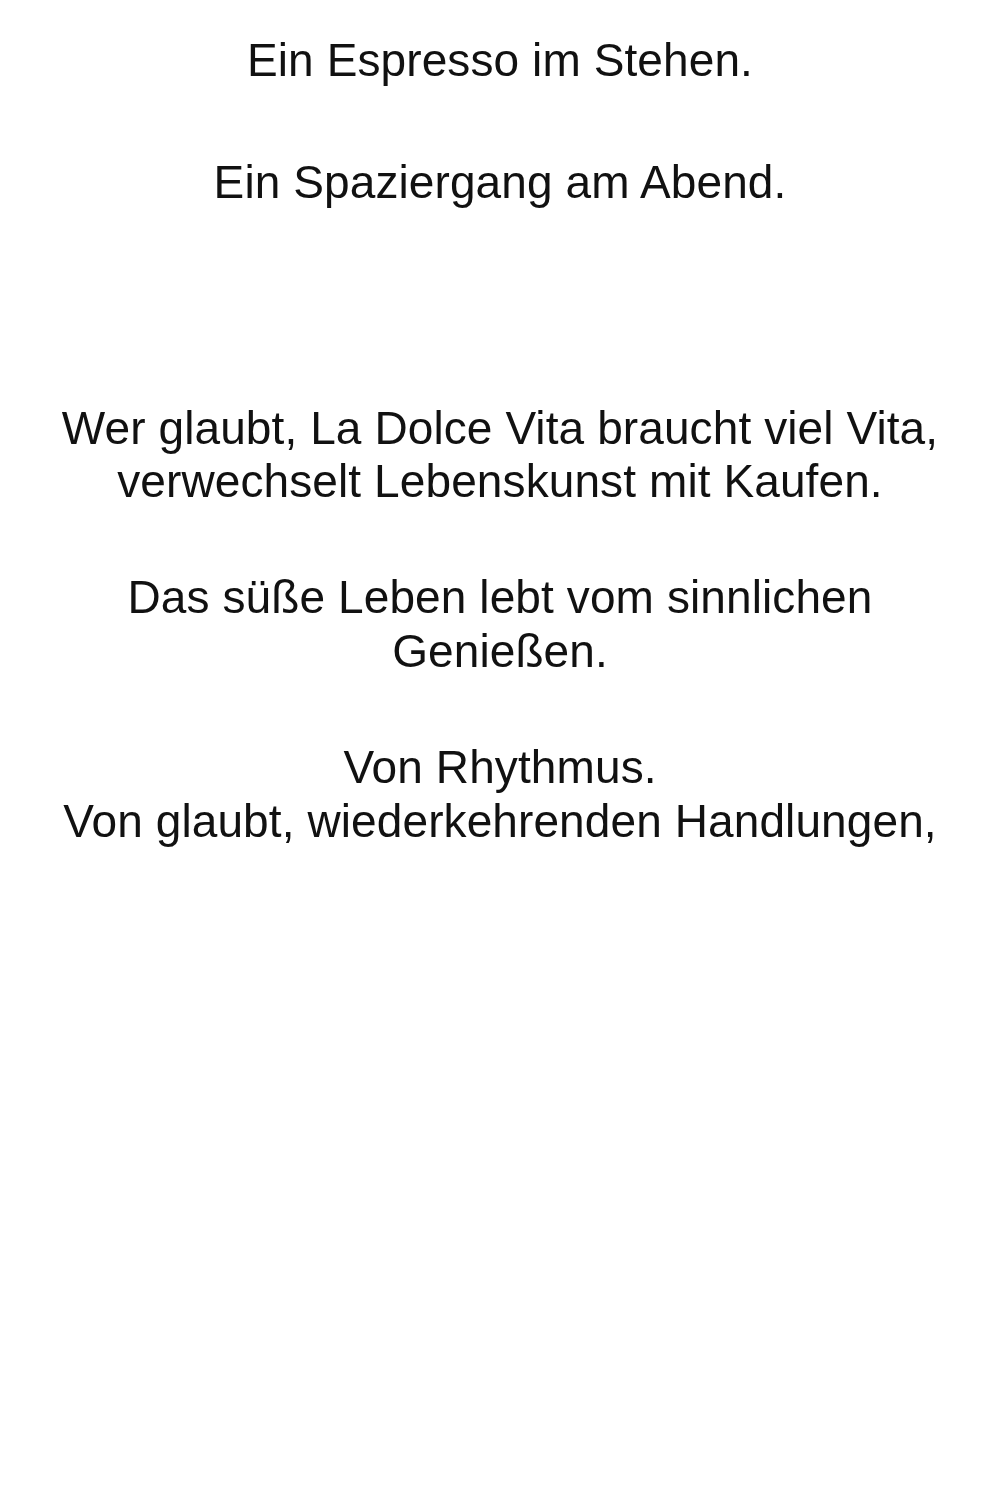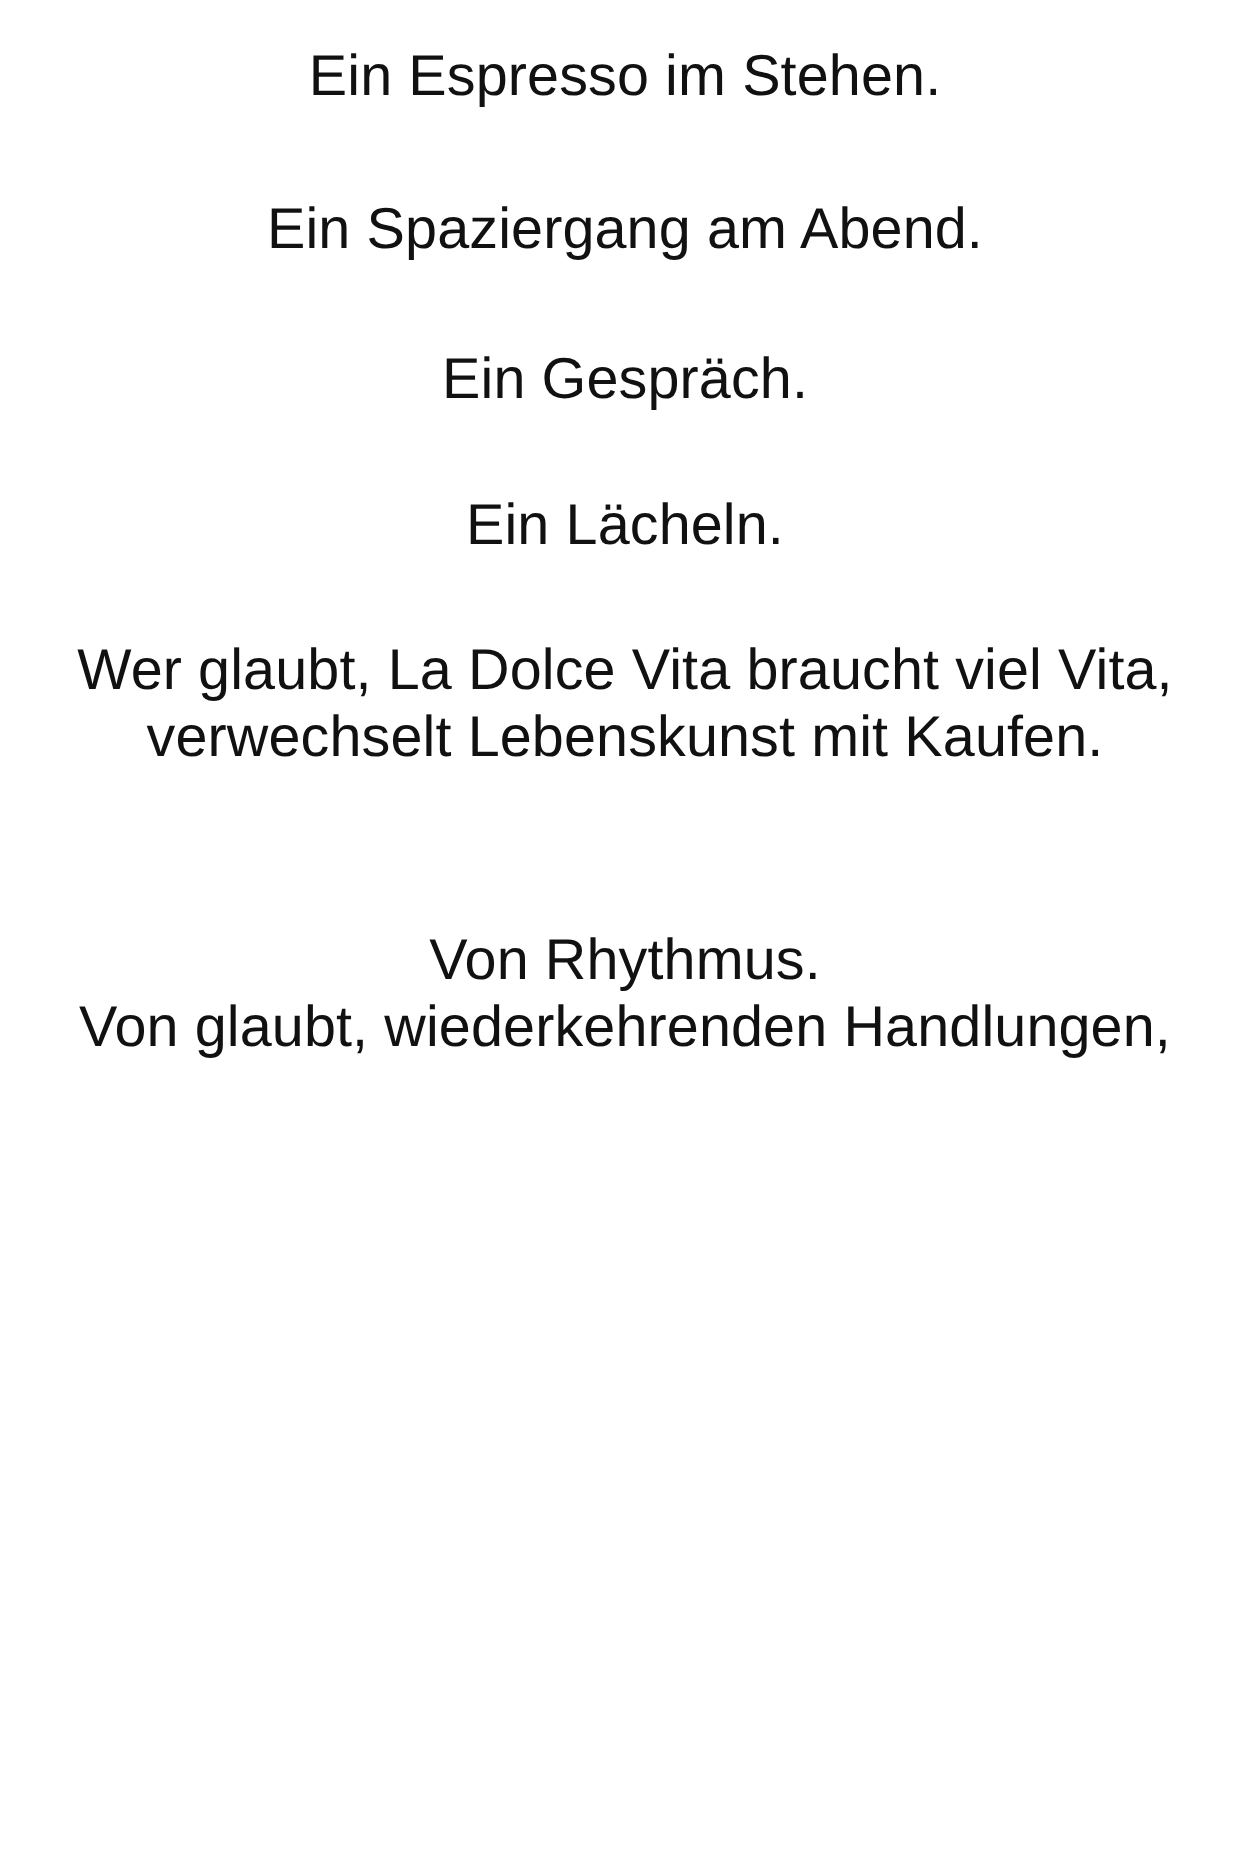--- a/index.html
+++ b/index.html
@@ -53,39 +53,36 @@
   </div>
 
   <div class="gap-1"></div>
 
   <div class="stanza">
     <span class="line">Ein Spaziergang am Abend.</span>
   </div>
 
   <div class="gap-2"></div>
 
-  <div class="stanza">
-    <span class="line">Ein Gespräch.</span>
-  </div>
 
   <div class="gap-3"></div>
 
-  <div class="stanza">
-    <span class="line">Ein Lächeln.</span>
-  </div>
 
   <div class="gap-4"></div>
 
   <div class="stanza">
     <span class="line">Wer glaubt, La Dolce Vita braucht viel Vita,</span>
     <span class="line">verwechselt Lebenskunst mit Kaufen.</span>
   </div>
 
   <div class="gap-5"></div>
 
+  <div class="stanza">
+    <span class="line">Das süße Leben lebt vom sinnlichen Genießen.</span>
+  </div>
 
   <div class="gap-6"></div>
 
   <div class="stanza">
     <span class="line">Von Rhythmus.</span>
     <span class="line">Von glaubt, wiederkehrenden Handlungen,</span>
   </div>
 
 </div>
 

